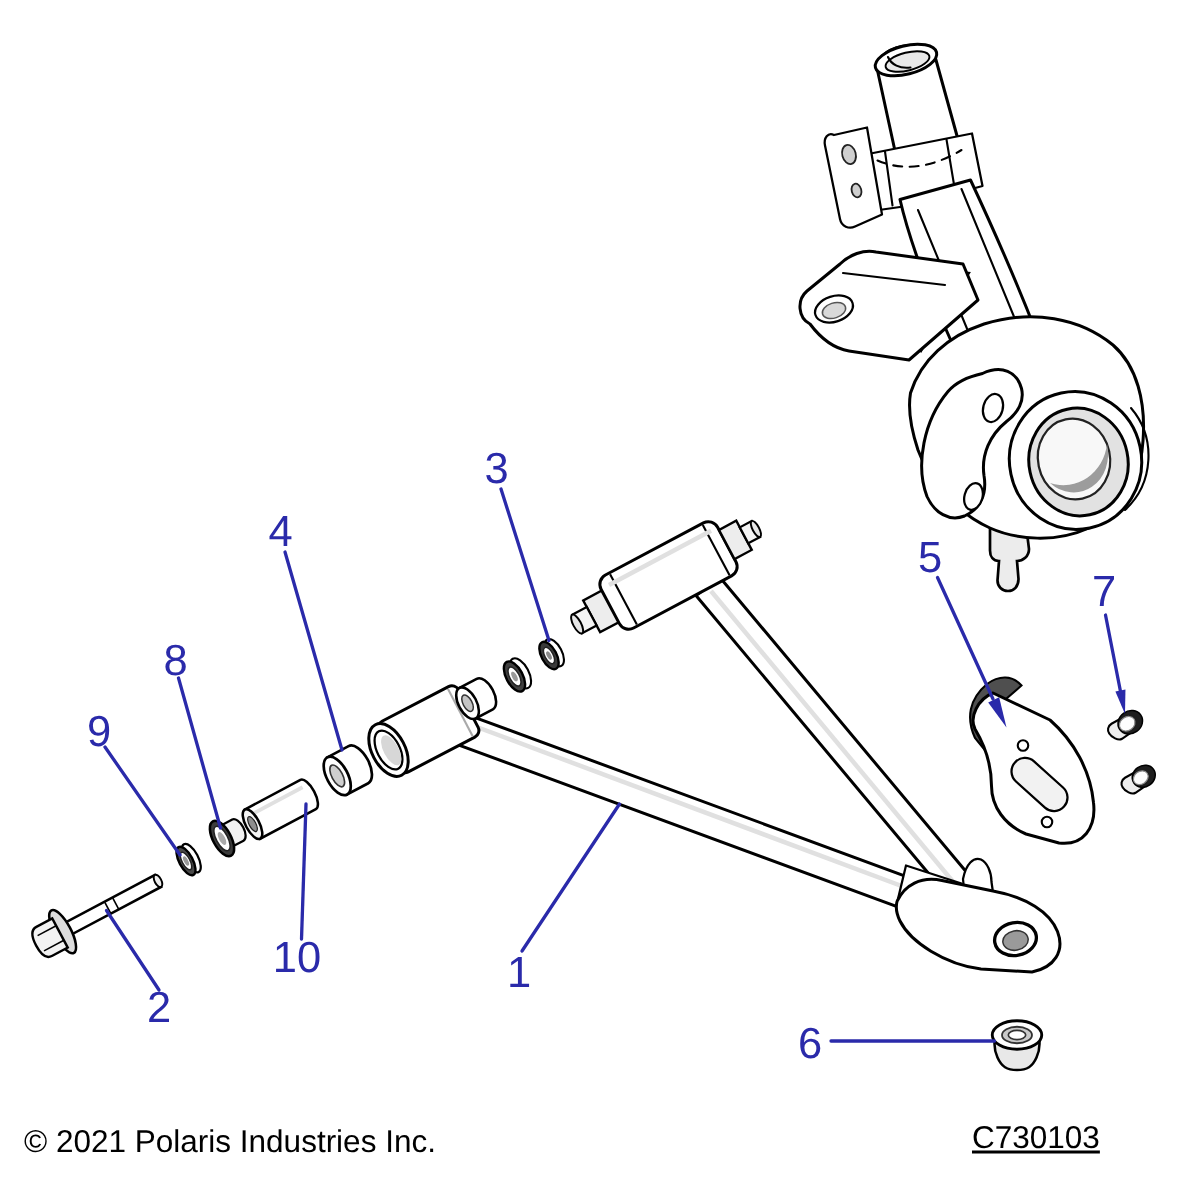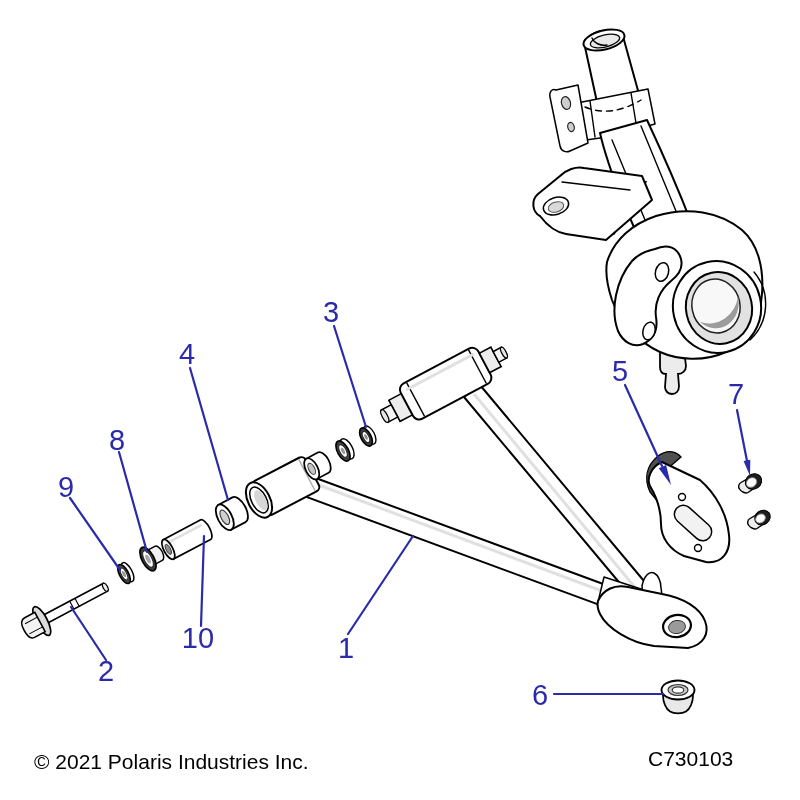--- a/index.html
+++ b/index.html
@@ -7,22 +7,22 @@
        font-family:"Liberation Sans",sans-serif;}
   #stage{position:absolute;left:0;top:0;}
   .p{fill:#ffffff;stroke:#000;stroke-width:2;stroke-linejoin:round;stroke-linecap:round;}
   .p15{fill:#ffffff;stroke:#000;stroke-width:1.5;stroke-linejoin:round;stroke-linecap:round;}
   .ln{fill:none;stroke:#000;stroke-width:1.4;stroke-linecap:round;}
   .callout-line{stroke:var(--callout,#2a2aaa);stroke-width:2.2;fill:none;stroke-linecap:round;}
   .callout-arrow{fill:var(--callout,#2a2aaa);stroke:none;}
   .callout-num{fill:var(--callout,#2a2aaa);font-size:29px;text-anchor:middle;
        font-family:"Liberation Sans",sans-serif;}
   .footer-text{position:absolute;color:#000;font-size:21px;white-space:nowrap;}
-  #copyright{left:34px;top:750px;}
-  #partnumber{left:648px;top:747px;}
+  #copyright{left:16px;top:750px;}
+  #partnumber{left:648px;top:747px;text-decoration:underline;}
 </style>
 </head>
 <body>
 
 <svg id="stage" width="800" height="800" viewBox="0 0 800 800">
 
   <g>
 
     <path class="p" d="M 585,47 L 600,116 L 642,105 L 624,40 C 620,32 611,29 601,31 C 591,33 583,40 585,47 Z"></path>
     <ellipse class="p" cx="604" cy="40" rx="21" ry="9.5" transform="rotate(-14 604 40)"></ellipse>

